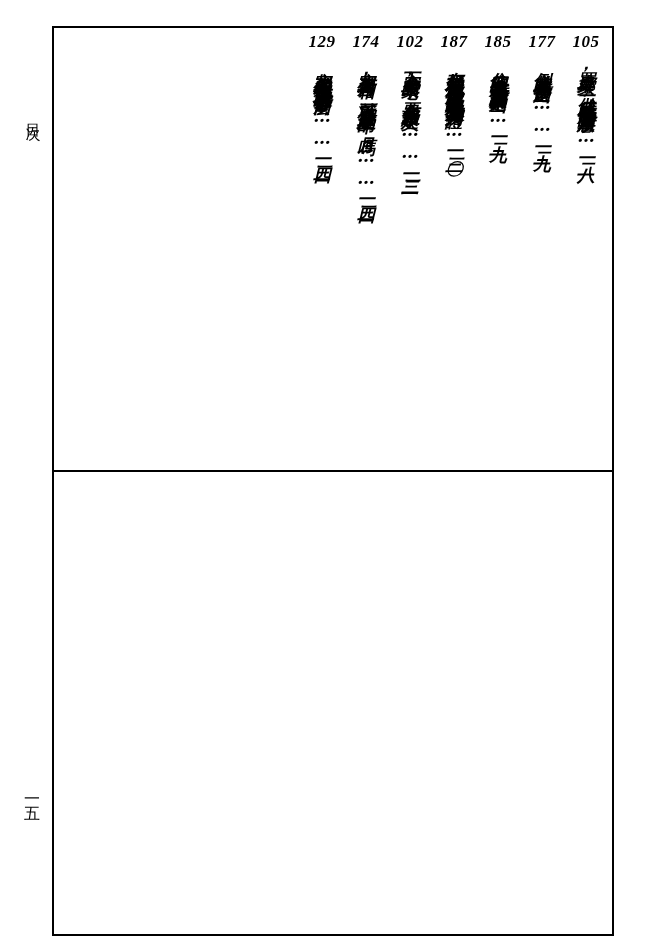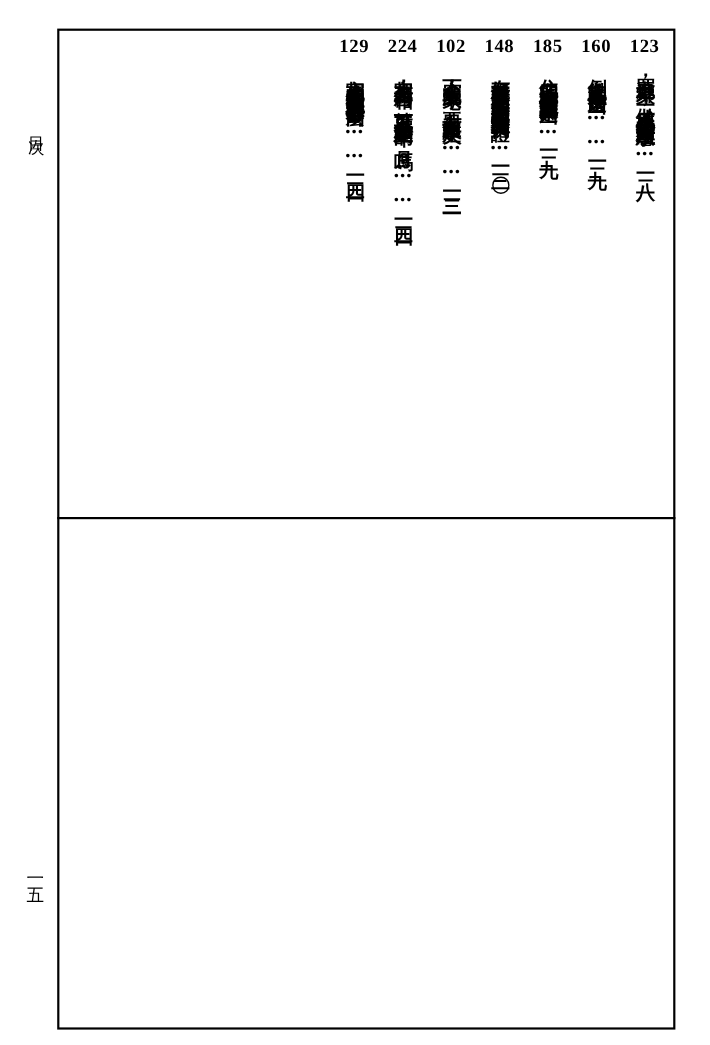--- a/index.html
+++ b/index.html
@@ -83,20 +83,21 @@
     flex-direction: row-reverse;   
     justify-content: flex-start;
     align-items: flex-start;
   }
 
   .toc-col {
     width: 44px;
     height: 432px;
     position: relative;
     flex: 0 0 auto;
+    font-style: italic;
   }
 
   
   .item-num {
     position: absolute;
     top: 0;
     left: 0;
     width: 44px;
     text-align: center;
     font-family: "Liberation Serif", serif;
@@ -139,41 +140,41 @@
 
   <div class="frame-outer"></div>
   <div class="frame-divider"></div>
 
   <div class="running-head">目次</div>
 
   <div class="folio">一五</div>
 
   <div class="toc" id="toc-root">
       <div class="toc-col">
-        <div class="item-num">123</div>
+        <div class="item-num">105</div>
         <div class="item-text"><span>買進鄰家，做成一棟小住所時的注意事項</span><span class="leader">……</span><span class="pagenum">一二八</span></div>
       </div>
       <div class="toc-col">
-        <div class="item-num">160</div>
+        <div class="item-num">177</div>
         <div class="item-text"><span>倒立的木柱為什麼是凶？</span><span class="leader">……</span><span class="pagenum">一二九</span></div>
       </div>
       <div class="toc-col">
         <div class="item-num">185</div>
         <div class="item-text"><span>住宅的四方沒有任何庇護的東西是凶</span><span class="leader">……</span><span class="pagenum">一二九</span></div>
       </div>
       <div class="toc-col">
-        <div class="item-num">148</div>
+        <div class="item-num">187</div>
         <div class="item-text"><span>有好幾棟房屋連在一起的宅邸之設定中央的方法和其例證</span><span class="leader">……</span><span class="pagenum">一三〇</span></div>
       </div>
       <div class="toc-col">
         <div class="item-num">102</div>
         <div class="item-text"><span>下窄上寬的家宅，要在何處設定中央？</span><span class="leader">……</span><span class="pagenum">一三二</span></div>
       </div>
       <div class="toc-col">
-        <div class="item-num">224</div>
+        <div class="item-num">174</div>
         <div class="item-text"><span>家相上若為吉相，就可不必擇定建築的年、月嗎？</span><span class="leader">……</span><span class="pagenum">一三四</span></div>
       </div>
       <div class="toc-col">
         <div class="item-num">129</div>
         <div class="item-text"><span>家相上的凶相和方災上的祟害有什麼不同？</span><span class="leader">……</span><span class="pagenum">一三四</span></div>
       </div>
     </div>
 
 </div>
 

